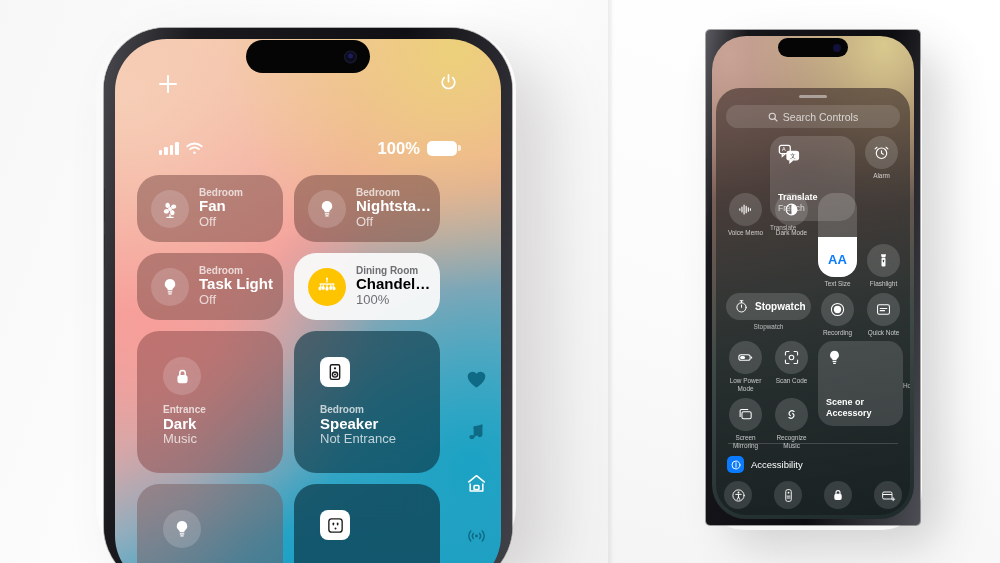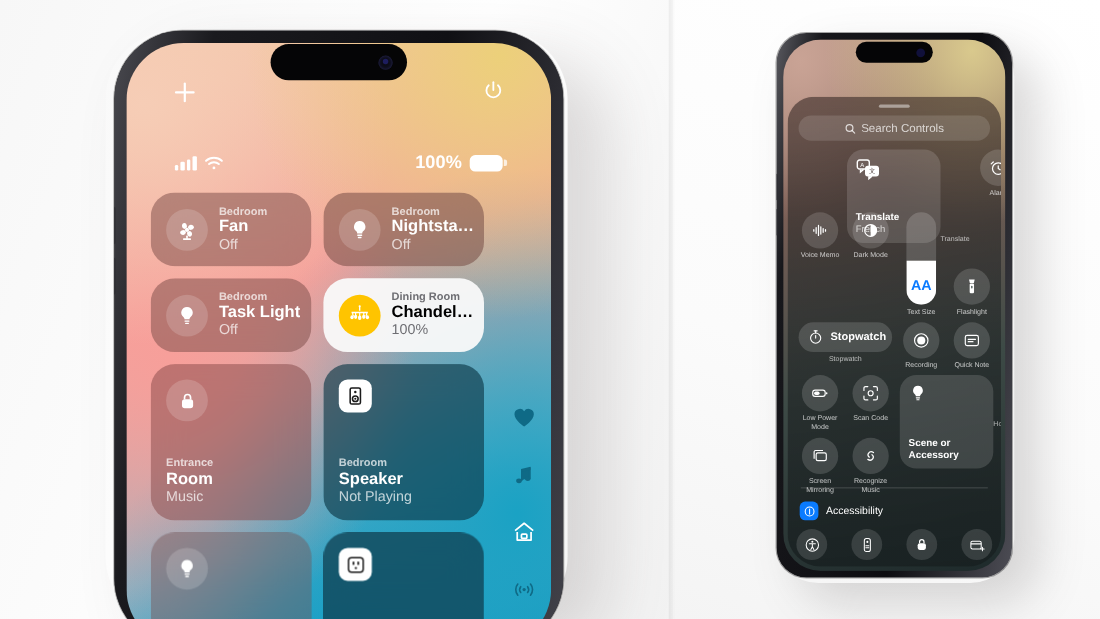--- a/index.html
+++ b/index.html
@@ -70,21 +70,21 @@
   .batt-pct{font-size:16.5px;font-weight:700;letter-spacing:.1px;color:#fff;}
   .batt{width:30px;height:15px;border-radius:5px;background:#fff;position:relative;}
   .batt:after{content:"";position:absolute;right:-3.5px;top:4.5px;width:2.5px;height:6px;
     border-radius:0 2px 2px 0;background:rgba(255,255,255,.75);}
 
   .gridL{position:absolute;left:22px;top:136px;width:318px;z-index:4;
     display:flex;flex-wrap:wrap;gap:11px 11px;}
   .tileL{width:146px;border-radius:22px;box-sizing:border-box;position:relative;
     backdrop-filter:blur(14px);}
   .tileL.small{height:67px;padding:0 0 0 14px;display:flex;align-items:center;gap:10px;}
-  .tileL.big{height:142px;padding:14px;display:flex;flex-direction:column;
+  .tileL.big{height:142px;padding:26px;display:flex;flex-direction:column;
     justify-content:space-between;}
   .tint-warm{background:rgba(120,74,70,.50);}
   .tint-warm2{background:rgba(112,70,66,.52);}
   .tint-red{background:rgba(130,66,66,.48);}
   .tint-dark{background:rgba(10,52,66,.62);}
   .tint-rose{background:rgba(118,78,78,.42);}
   .tint-navy{background:rgba(12,48,64,.66);}
   .tileL.white{background:rgba(250,250,250,.94);backdrop-filter:none;}
 
   .ticon{width:38px;height:38px;border-radius:50%;flex:0 0 38px;
@@ -101,21 +101,21 @@
   .white .troom{color:#6e6e73;}
   .white .tname{color:#000000;}
   .white .tstate{color:#6e6e73;}
 
   .railL{position:absolute;right:8px;top:330px;width:34px;z-index:5;
     display:flex;flex-direction:column;align-items:center;gap:31px;}
   .railL .rbtn{width:21px;height:21px;display:flex;align-items:center;justify-content:center;}
 
   
   .phoneR{position:absolute;left:706px;top:30px;width:214px;height:495px;
-    border-radius:27px;overflow:hidden;
+    border-radius:4px;overflow:hidden;
     background:linear-gradient(100deg,#5a5a60 0%,#17171b 14%,#0d0d11 62%,#4d4d55 100%);
     box-shadow:0 0 0 1px rgba(0,0,0,.35);}
   .screenR{position:absolute;left:6px;top:6px;width:202px;height:483px;
     border-radius:34px;overflow:hidden;
     background:
       radial-gradient(120% 60% at 85% 2%, #d9c98d 0%, rgba(217,201,141,0) 55%),
       radial-gradient(110% 55% at 8% 4%, #c9a395 0%, rgba(201,163,149,0) 55%),
       linear-gradient(165deg,#b59283 0%,#7d6057 28%,#3d4a46 62%,#1e2a2b 100%);
   }
   .notchR{position:absolute;left:50%;transform:translateX(-50%);top:8px;
@@ -143,21 +143,21 @@
     text-align:center;line-height:1.18;}
   .bigtile{width:85px;height:85px;border-radius:15px;background:rgba(255,255,255,.14);
     padding:8px;box-sizing:border-box;display:flex;flex-direction:column;
     justify-content:space-between;}
   .bigtile .bt-name{font-size:9px;color:#fff;font-weight:700;line-height:1.18;}
   .bigtile .bt-sub{font-size:8.6px;color:rgba(255,255,255,.72);line-height:1.2;}
   .tilecap{font-size:6.4px;color:rgba(255,255,255,.65);text-align:center;margin-top:3px;}
   .pilltile{width:85px;height:27px;border-radius:14px;background:rgba(255,255,255,.15);
     display:flex;align-items:center;gap:6px;padding-left:8px;box-sizing:border-box;}
   .pilltile .ptxt{font-size:10px;color:#fff;font-weight:700;}
-  .slider{width:27px;height:84px;border-radius:16px;overflow:hidden;position:relative;
+  .slider{width:39px;height:84px;border-radius:16px;overflow:hidden;position:relative;
     background:rgba(255,255,255,.17);}
   .slider .fill{position:absolute;left:0;bottom:0;width:100%;height:48%;background:#fff;}
   .slider .aa{position:absolute;left:0;bottom:10px;width:100%;text-align:center;
     font-size:13px;font-weight:700;color:#0a7bff;}
 
   .sep{position:absolute;left:12px;top:355px;width:170px;height:1px;
     background:rgba(255,255,255,.16);}
   .accessRow{position:absolute;left:11px;top:368px;display:flex;align-items:center;gap:7px;}
   .accessRow .aicon{width:17px;height:17px;border-radius:5px;background:#0a7bff;
     display:flex;align-items:center;justify-content:center;}
@@ -293,38 +293,38 @@
 
         <div class="tileL big tint-red">
           <div class="ticon">
             <svg width="19" height="19" viewBox="0 0 24 24" fill="#fff">
               <path d="M7.6 10.2V8a4.4 4.4 0 0 1 8.8 0v2.2h-1.9V8a2.5 2.5 0 0 0-5 0v2.2z"></path>
               <rect x="5.6" y="10" width="12.8" height="10.4" rx="3.2"></rect>
             </svg>
           </div>
           <div class="tmeta">
             <span class="troom">Entrance</span>
-            <span class="tname">Room</span>
+            <span class="tname">Dark</span>
             <span class="tstate">Music</span>
           </div>
         </div>
 
         <div class="tileL big tint-dark">
           <div class="ticon sq">
             <svg width="20" height="20" viewBox="0 0 24 24" fill="none" stroke="#1b1b1b" stroke-width="1.7">
               <rect x="6.4" y="3.2" width="11.2" height="17.6" rx="1.8"></rect>
               <circle cx="12" cy="7.6" r="1.35" fill="#1b1b1b" stroke="none"></circle>
               <circle cx="12" cy="15" r="3.1"></circle>
               <circle cx="12" cy="15" r="1.2" fill="#1b1b1b" stroke="none"></circle>
             </svg>
           </div>
           <div class="tmeta">
             <span class="troom">Bedroom</span>
             <span class="tname">Speaker</span>
-            <span class="tstate">Not Playing</span>
+            <span class="tstate">Not Entrance</span>
           </div>
         </div>
 
         <div class="tileL big tint-rose">
           <div class="ticon">
             <svg width="20" height="20" viewBox="0 0 24 24" fill="#fff">
               <path d="M12 2.4a6.2 6.2 0 0 0-3.7 11.2c.6.5.9 1.1.9 1.8v.5h5.6v-.5c0-.7.3-1.3.9-1.8A6.2 6.2 0 0 0 12 2.4z"></path>
               <rect x="9.2" y="17.1" width="5.6" height="1.5" rx=".7"></rect>
               <rect x="9.9" y="19.6" width="4.2" height="1.5" rx=".7"></rect>
             </svg>
@@ -404,21 +404,21 @@
               <circle cx="6" cy="6" r="4.3"></circle>
                 <path d="M9.3 9.3 12.6 12.6"></path>
             </svg>
           </span>
           <span class="stxt">Search Controls</span>
         </div>
 
         <div class="ctrlgrid">
 
           <div class="crow">
-            <div style="display:flex;align-items:flex-end;padding-left:44px;">
+            <div style="display:flex;flex-direction:column;align-items:flex-start;padding-left:44px;">
               <div class="bigtile">
                 <div>
                   <svg width="22" height="20" viewBox="0 0 24 22" fill="none" stroke="#fff" stroke-width="1.4">
                     <rect x="1.4" y="1.6" width="12" height="9" rx="2.2"></rect>
                     <path d="M4.6 11v2.6l3-2.6"></path>
                     <text x="4.4" y="8.2" font-size="6" fill="#fff" stroke="none" font-family="Liberation Sans, sans-serif">A</text>
                     <rect x="9.8" y="8" width="12.6" height="9.4" rx="2.2" fill="#fff" stroke="#fff"></rect>
                     <path d="M13 17.8v2.6l3-2.6" fill="#fff" stroke="#fff"></path>
                     <text x="13" y="15" font-size="6.4" fill="#3a2b28" stroke="none" font-family="Liberation Sans, sans-serif">文</text>
                   </svg>

